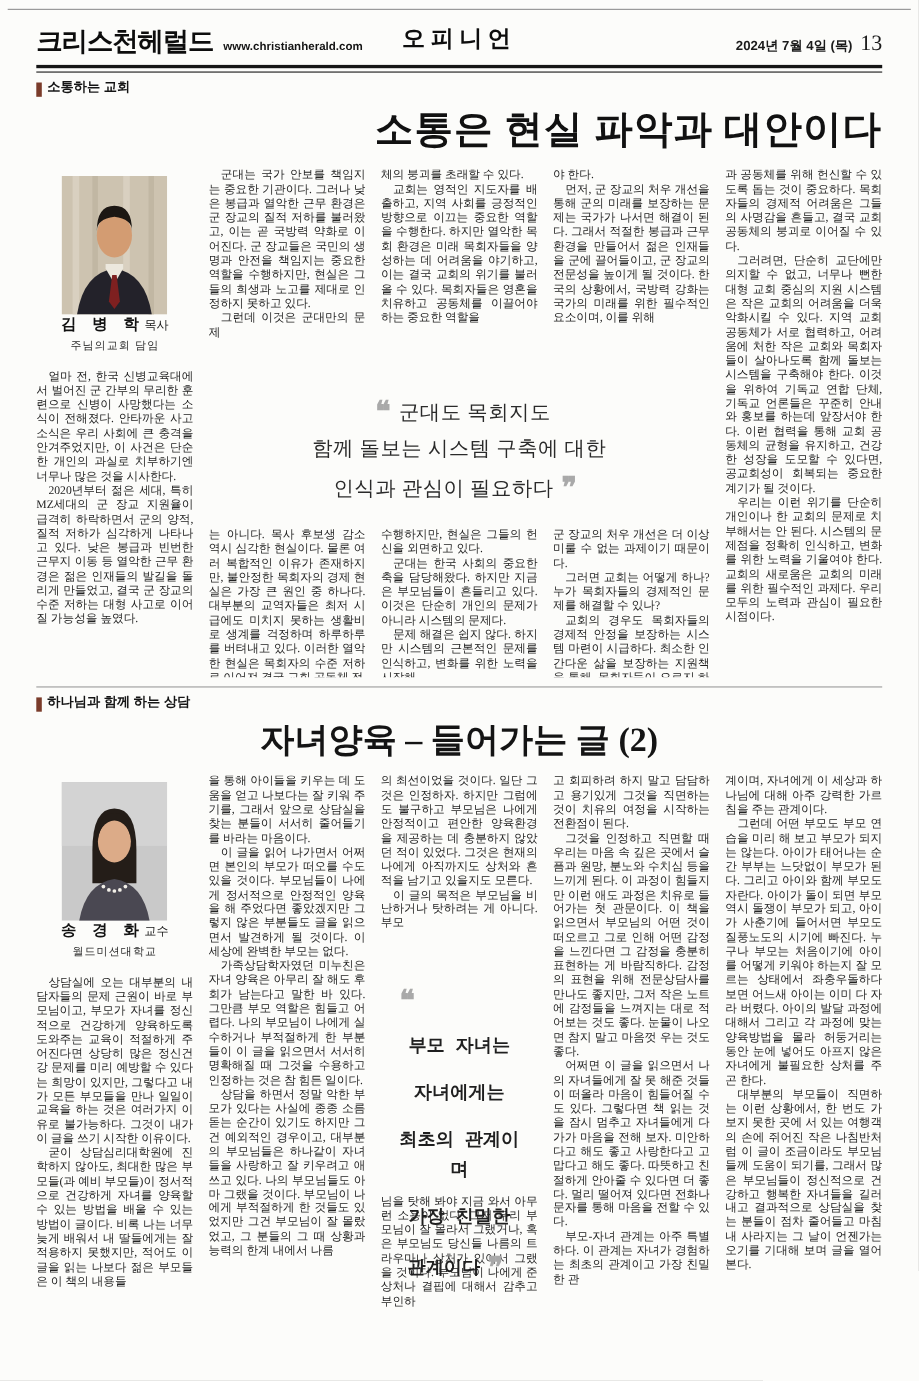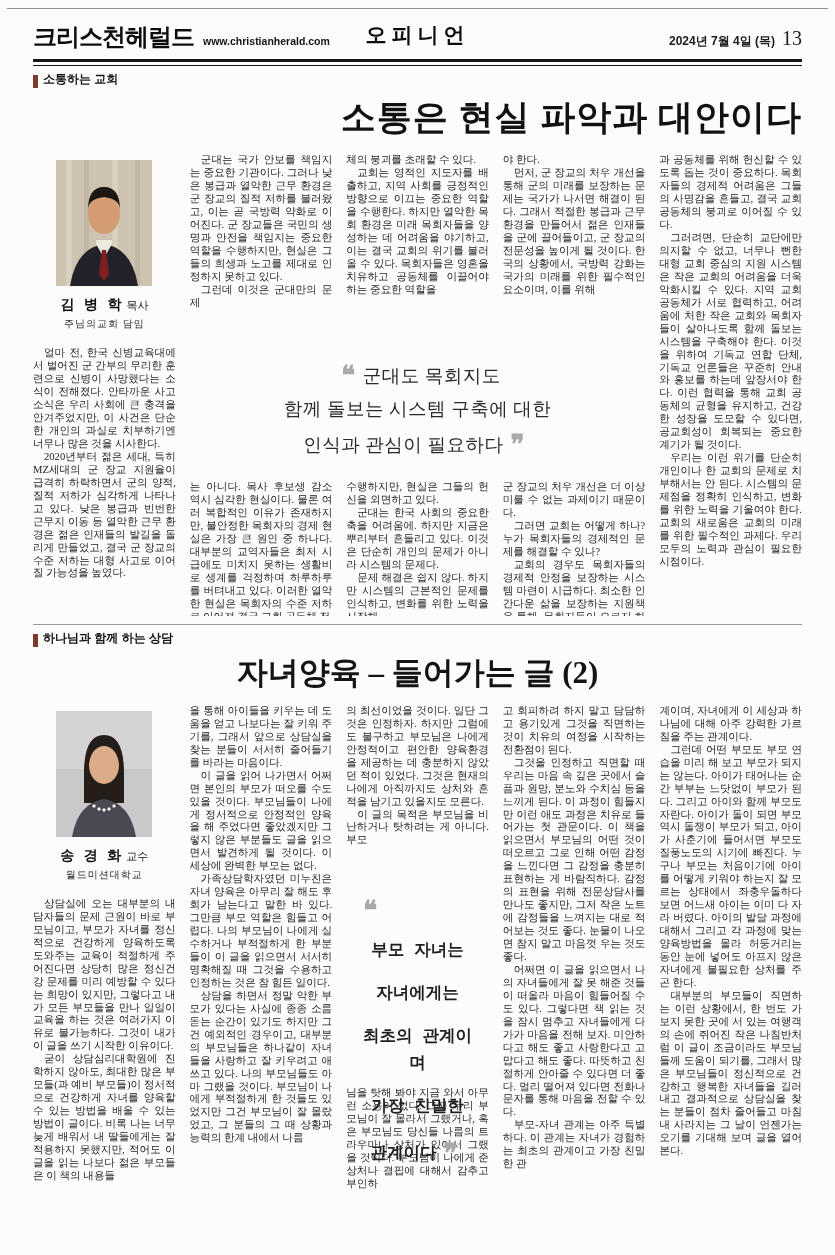--- a/index.html
+++ b/index.html
@@ -39,21 +39,21 @@
   .row3 > div{flex:1 1 0;overflow:hidden;}
 
   .bodytext{font-family:"Liberation Serif",serif;font-size:10.6px;line-height:12.95px;
             color:#222;text-align:justify;}
   .bodytext p{margin:0;text-indent:11px;word-break:break-all;}
   .cont p:first-child{text-indent:0;}
 
   
   .author{text-align:center;}
   .photo{width:96px;height:126px;margin:6px auto 0;display:block;}
-  .author-name{margin-top:10px;font-family:Liberation Serif, serif;font-size:14px;
+  .author-name{font-family:Liberation Mono, monospace;font-size:14px;
                letter-spacing:3px;font-weight:700;color:#111;}
   .author-title{font-size:11px;letter-spacing:0;font-weight:400;margin-left:2px;}
   .author-affil{margin-top:3px;font-size:10px;letter-spacing:1px;color:#2a2a2a;}
   .author + .bodytext{margin-top:16px;}
 
   
   .pq1{height:143px;display:flex;flex-direction:column;justify-content:center;
        text-align:center;font-family:"Liberation Serif",serif;font-size:18.5px;
        line-height:33px;font-weight:500;letter-spacing:0.5px;color:#2a2a2a;}
   .qm{font-family:"DejaVu Serif",serif;font-size:26px;font-weight:700;
@@ -142,21 +142,21 @@
         <div>
           <span>인식과 관심이 필요하다</span><span class="qm" style="color: rgb(169, 169, 169);">❞</span>
         </div>
       </div>
       <div class="row3 seg-bot1">
         <div class="bodytext cont">
             <p>는 아니다. 목사 후보생 감소 역시 심각한 현실이다. 물론 여러 복합적인 이유가 존재하지만, 불안정한 목회자의 경제 현실은 가장 큰 원인 중 하나다. 대부분의 교역자들은 최저 시급에도 미치지 못하는 생활비로 생계를 걱정하며 하루하루를 버텨내고 있다. 이러한 열악한 현실은 목회자의 수준 저하로 이어져 결국 교회 공동체 전</p>
           </div>
         <div class="bodytext cont">
             <p>수행하지만, 현실은 그들의 헌신을 외면하고 있다.</p>
-            <p>군대는 한국 사회의 중요한 축을 어려움에. 하지만 지금은 뿌리부터 흔들리고 있다. 이것은 단순히 개인의 문제가 아니라 시스템의 문제다.</p>
+            <p>군대는 한국 사회의 중요한 축을 담당해왔다. 하지만 지금은 부모님들이 흔들리고 있다. 이것은 단순히 개인의 문제가 아니라 시스템의 문제다.</p>
             <p>문제 해결은 쉽지 않다. 하지만 시스템의 근본적인 문제를 인식하고, 변화를 위한 노력을 시작해</p>
           </div>
         <div class="bodytext cont">
             <p>군 장교의 처우 개선은 더 이상 미룰 수 없는 과제이기 때문이다.</p>
             <p>그러면 교회는 어떻게 하나? 누가 목회자들의 경제적인 문제를 해결할 수 있나?</p>
             <p>교회의 경우도 목회자들의 경제적 안정을 보장하는 시스템 마련이 시급하다. 최소한 인간다운 삶을 보장하는 지원책을 통해, 목회자들이 오로지 하나님의 말씀</p>
           </div>
       </div>
     </div>
 

